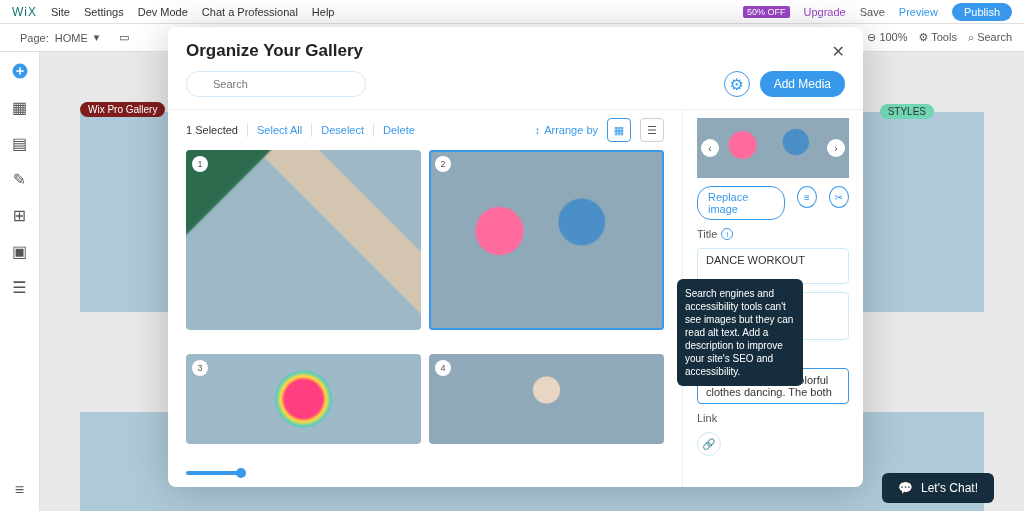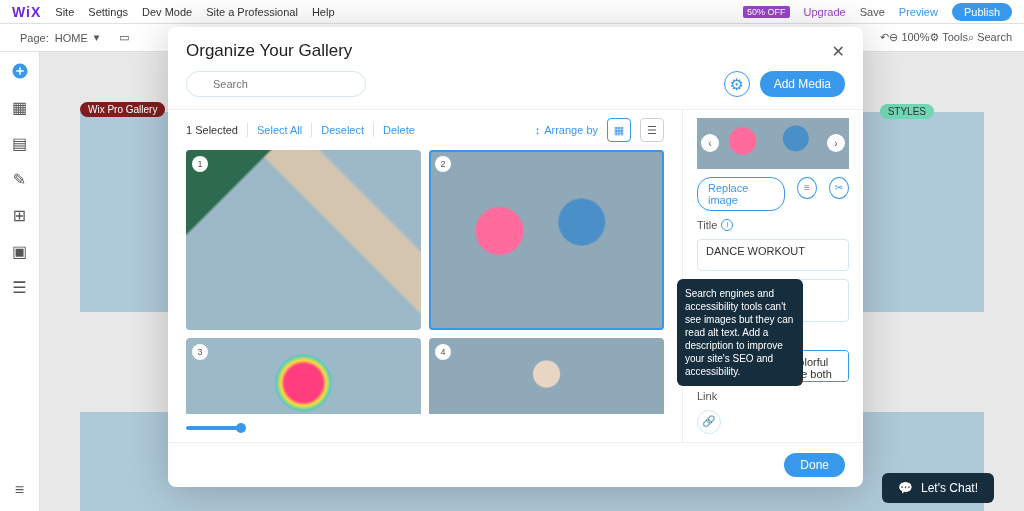--- a/index.html
+++ b/index.html
@@ -1,37 +1,37 @@
 <!DOCTYPE html>
 <html><head>
 <meta charset="utf-8">
 <style>
 *{margin:0;padding:0;box-sizing:border-box;font-family:-apple-system,BlinkMacSystemFont,"Segoe UI",Helvetica,Arial,sans-serif}
 body{background:#f0f0f0;width:1024px;height:511px;overflow:hidden;position:relative}
 .topbar{height:24px;background:#fff;border-bottom:1px solid #e0e0e0;display:flex;align-items:center;padding:0 12px;font-size:11px;color:#555}
 .topbar-left{display:flex;gap:14px;align-items:center}
-.wix-logo{font-weight:700;font-size:14px;letter-spacing:1px;color:#6d28d9}
+.wix-logo{font-weight:400;font-size:12px;letter-spacing:1px;color:#0f766e}
 .topbar-link{cursor:pointer;color:#333}
 .topbar-right{margin-left:auto;display:flex;gap:14px;align-items:center}
 .badge-off{background:#9a44c7;color:#fff;font-size:9px;padding:1px 4px;border-radius:2px}
 .upgrade{color:#9a44c7}
 .preview{color:#3899ec}
 .publish-btn{background:#3899ec;color:#fff;padding:3px 12px;border-radius:12px;font-size:11px;cursor:pointer}
 .toolbar2{height:28px;background:#fff;border-bottom:1px solid #e0e0e0;display:flex;align-items:center;padding:0 12px;font-size:11px;color:#555;gap:12px}
 .page-select{display:flex;align-items:center;gap:6px;padding:2px 8px}
-.toolbar2-right{margin-left:auto;display:flex;gap:0;align-items:center}
+.toolbar2-right{margin-left:auto;display:flex;gap:11px;align-items:center}
 .sidebar{position:absolute;left:0;top:52px;width:40px;height:459px;background:#fff;border-right:1px solid #e0e0e0;display:flex;flex-direction:column;align-items:center;padding-top:10px;gap:18px}
 .sidebar-icon{width:18px;height:18px;color:#555;cursor:pointer;display:flex;align-items:center;justify-content:center}
 .sidebar-bottom{margin-top:auto;margin-bottom:12px}
 .canvas{position:absolute;left:40px;top:52px;right:0;bottom:0;background:#e8e8e8;overflow:hidden}
 .tag-pill{background:#f7b500;color:#000;font-size:10px;padding:2px 8px;border-radius:10px;position:absolute}
 .bg-strip{position:absolute;left:40px;right:40px;height:200px;background:#aec9d8}
 .modal{position:absolute;left:168px;top:27px;width:695px;height:460px;background:#fff;border-radius:8px;box-shadow:0 4px 40px rgba(0,0,0,0.2);display:flex;flex-direction:column;overflow:hidden}
 .modal-head{display:flex;align-items:center;padding:14px 18px 10px}
-.modal-title{font-size:17px;font-weight:400;color:#222}
+.modal-title{font-size:17px;font-weight:700;color:#222}
 .close-x{margin-left:auto;font-size:16px;color:#555;cursor:pointer}
 .modal-search{padding:0 18px 12px;display:flex;align-items:center;gap:10px;border-bottom:1px solid #eee}
 .search-input{flex:0 0 152px;height:26px;border:1px solid #d0e7f5;border-radius:14px;padding:0 10px 0 26px;font-size:11px;background:#fff;position:relative}
 .search-wrap{position:relative}
 .search-wrap svg{position:absolute;left:8px;top:6px;width:12px;height:12px;color:#3899ec}
 .gear-btn{margin-left:auto;width:26px;height:26px;border:1px solid #3899ec;border-radius:50%;display:flex;align-items:center;justify-content:center;color:#3899ec;cursor:pointer}
 .add-media{background:#3899ec;color:#fff;padding:6px 14px;border-radius:14px;font-size:12px;cursor:pointer}
 .modal-body{display:flex;flex:1;overflow:hidden}
 .grid-pane{flex:1;display:flex;flex-direction:column;border-right:1px solid #eee}
 .grid-toolbar{display:flex;align-items:center;padding:8px 18px;font-size:11px;gap:9px}
@@ -73,21 +73,21 @@
 </style>
 </head>
 <body>
 
 <div class="topbar">
   <div class="topbar-left">
     <span class="wix-logo">WiX</span>
     <span class="topbar-link">Site</span>
     <span class="topbar-link">Settings</span>
     <span class="topbar-link">Dev Mode</span>
-    <span class="topbar-link">Site a Professional</span>
+    <span class="topbar-link">Chat a Professional</span>
     <span class="topbar-link">Help</span>
   </div>
   <div class="topbar-right">
     <span class="badge-off">50% OFF</span>
     <span class="upgrade">Upgrade</span>
     <span>Save</span>
     <span class="preview">Preview</span>
     <span class="publish-btn">Publish</span>
   </div>
 </div>
@@ -208,21 +208,18 @@
         </div>
       <textarea class="field focus" rows="2" style="">2 people wearing colorful clothes dancing. The both</textarea>
       <div class="label-row">
           <span>Link</span>
         </div>
       <div class="link-field">
         <span class="link-icon">🔗</span>
       </div>
     </div>
   </div>
-  <div class="modal-foot">
-    <span class="done-btn">Done</span>
-  </div>
 </div>
 
 <div class="chat-btn">
   <span>💬</span>
   <span>Let's Chat!</span>
 </div>
 
 </body></html>

